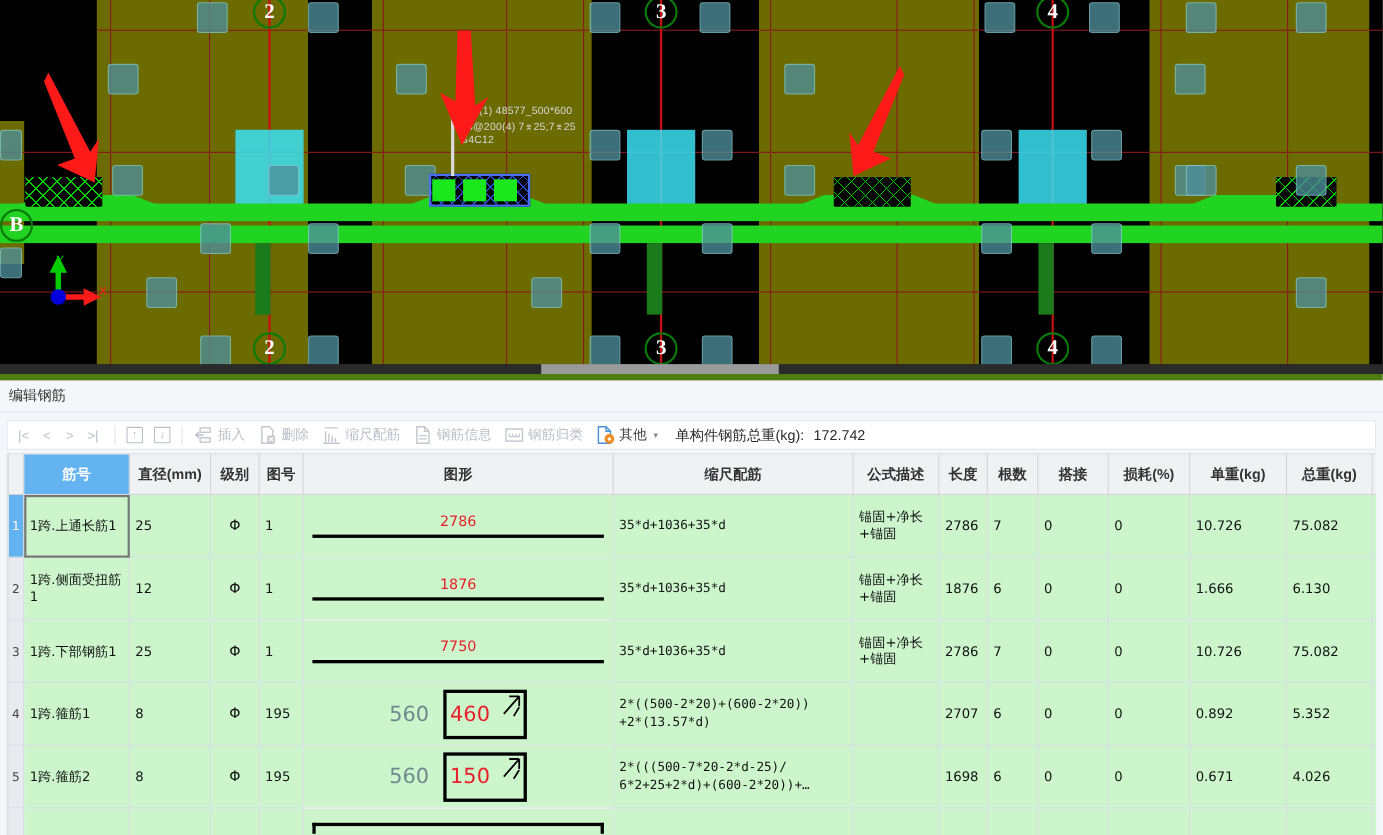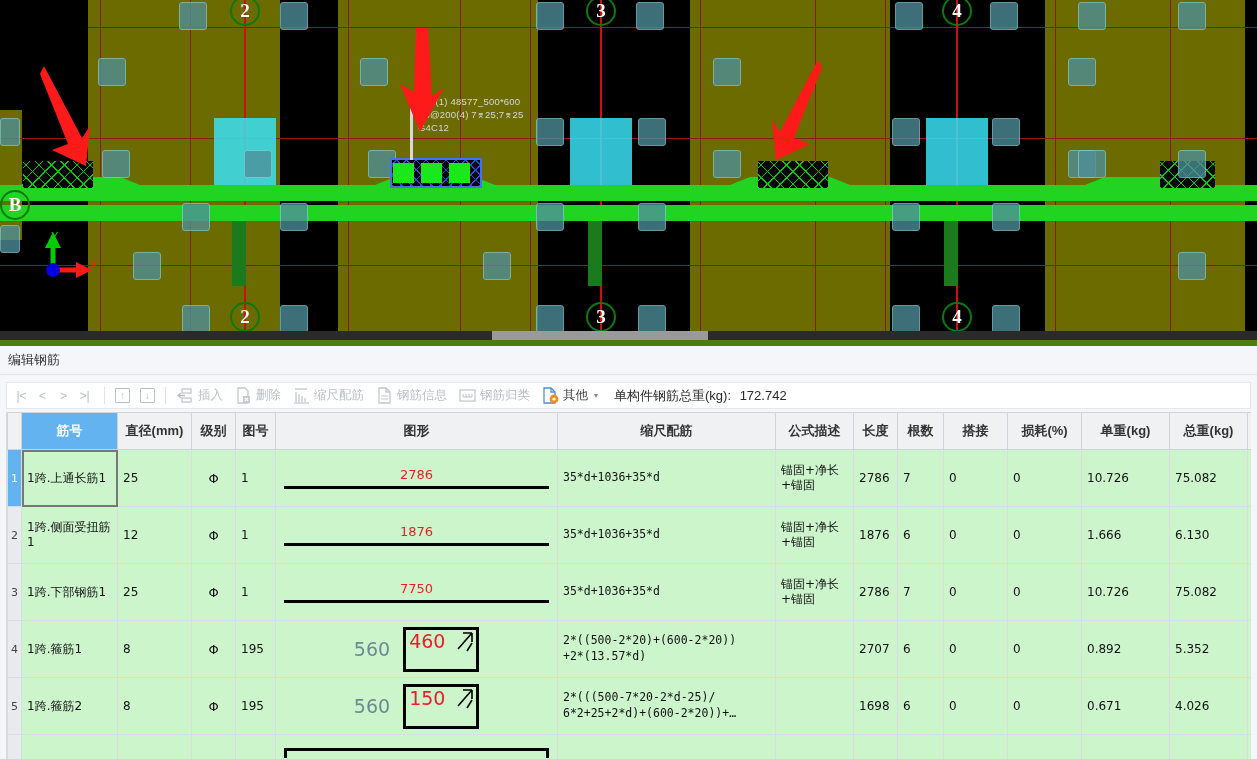--- a/index.html
+++ b/index.html
@@ -85,21 +85,21 @@
   td.jinhao.active{ outline:2px solid #777; outline-offset:-2px; }
   td.ctr{ text-align:center; }
   td.tuxing{ text-align:center; position:relative; height:57px; }
   .shape-line{ display:inline-block; position:relative; width:265px; }
   .shape-num{ color:#e8202a; font-size:13px; font-family:"DejaVu Sans",sans-serif;
      display:block; line-height:16px; }
   .shape-bar{ display:block; height:3px; background:#000; width:265px; margin-top:3px; }
   .stir{ display:flex; align-items:center; justify-content:center; gap:13px; }
   .stir-left{ color:#6e8a8f; font-size:19px; font-family:"DejaVu Sans",sans-serif; }
   .stir-box{ width:76px; height:45px; border:3px solid #000; position:relative;
-     display:flex; align-items:flex-start; justify-content:flex-start; }
+     display:flex; align-items:center; justify-content:flex-start; }
   .stir-val{ color:#e8202a; font-size:19px; padding-left:3px;
      font-family:"DejaVu Sans",sans-serif; }
   .stir-hook{ position:absolute; right:2px; top:1px; width:26px; height:22px; }
   .formula{ font-size:11.5px; line-height:1.35; font-family:"DejaVu Sans Mono",monospace;
      white-space:pre-wrap; }
   .desc{ font-size:12px; line-height:1.25; }
   .grade{ font-size:13px; }
   .partial td{ height:26px; }
 </style>
 </head>

